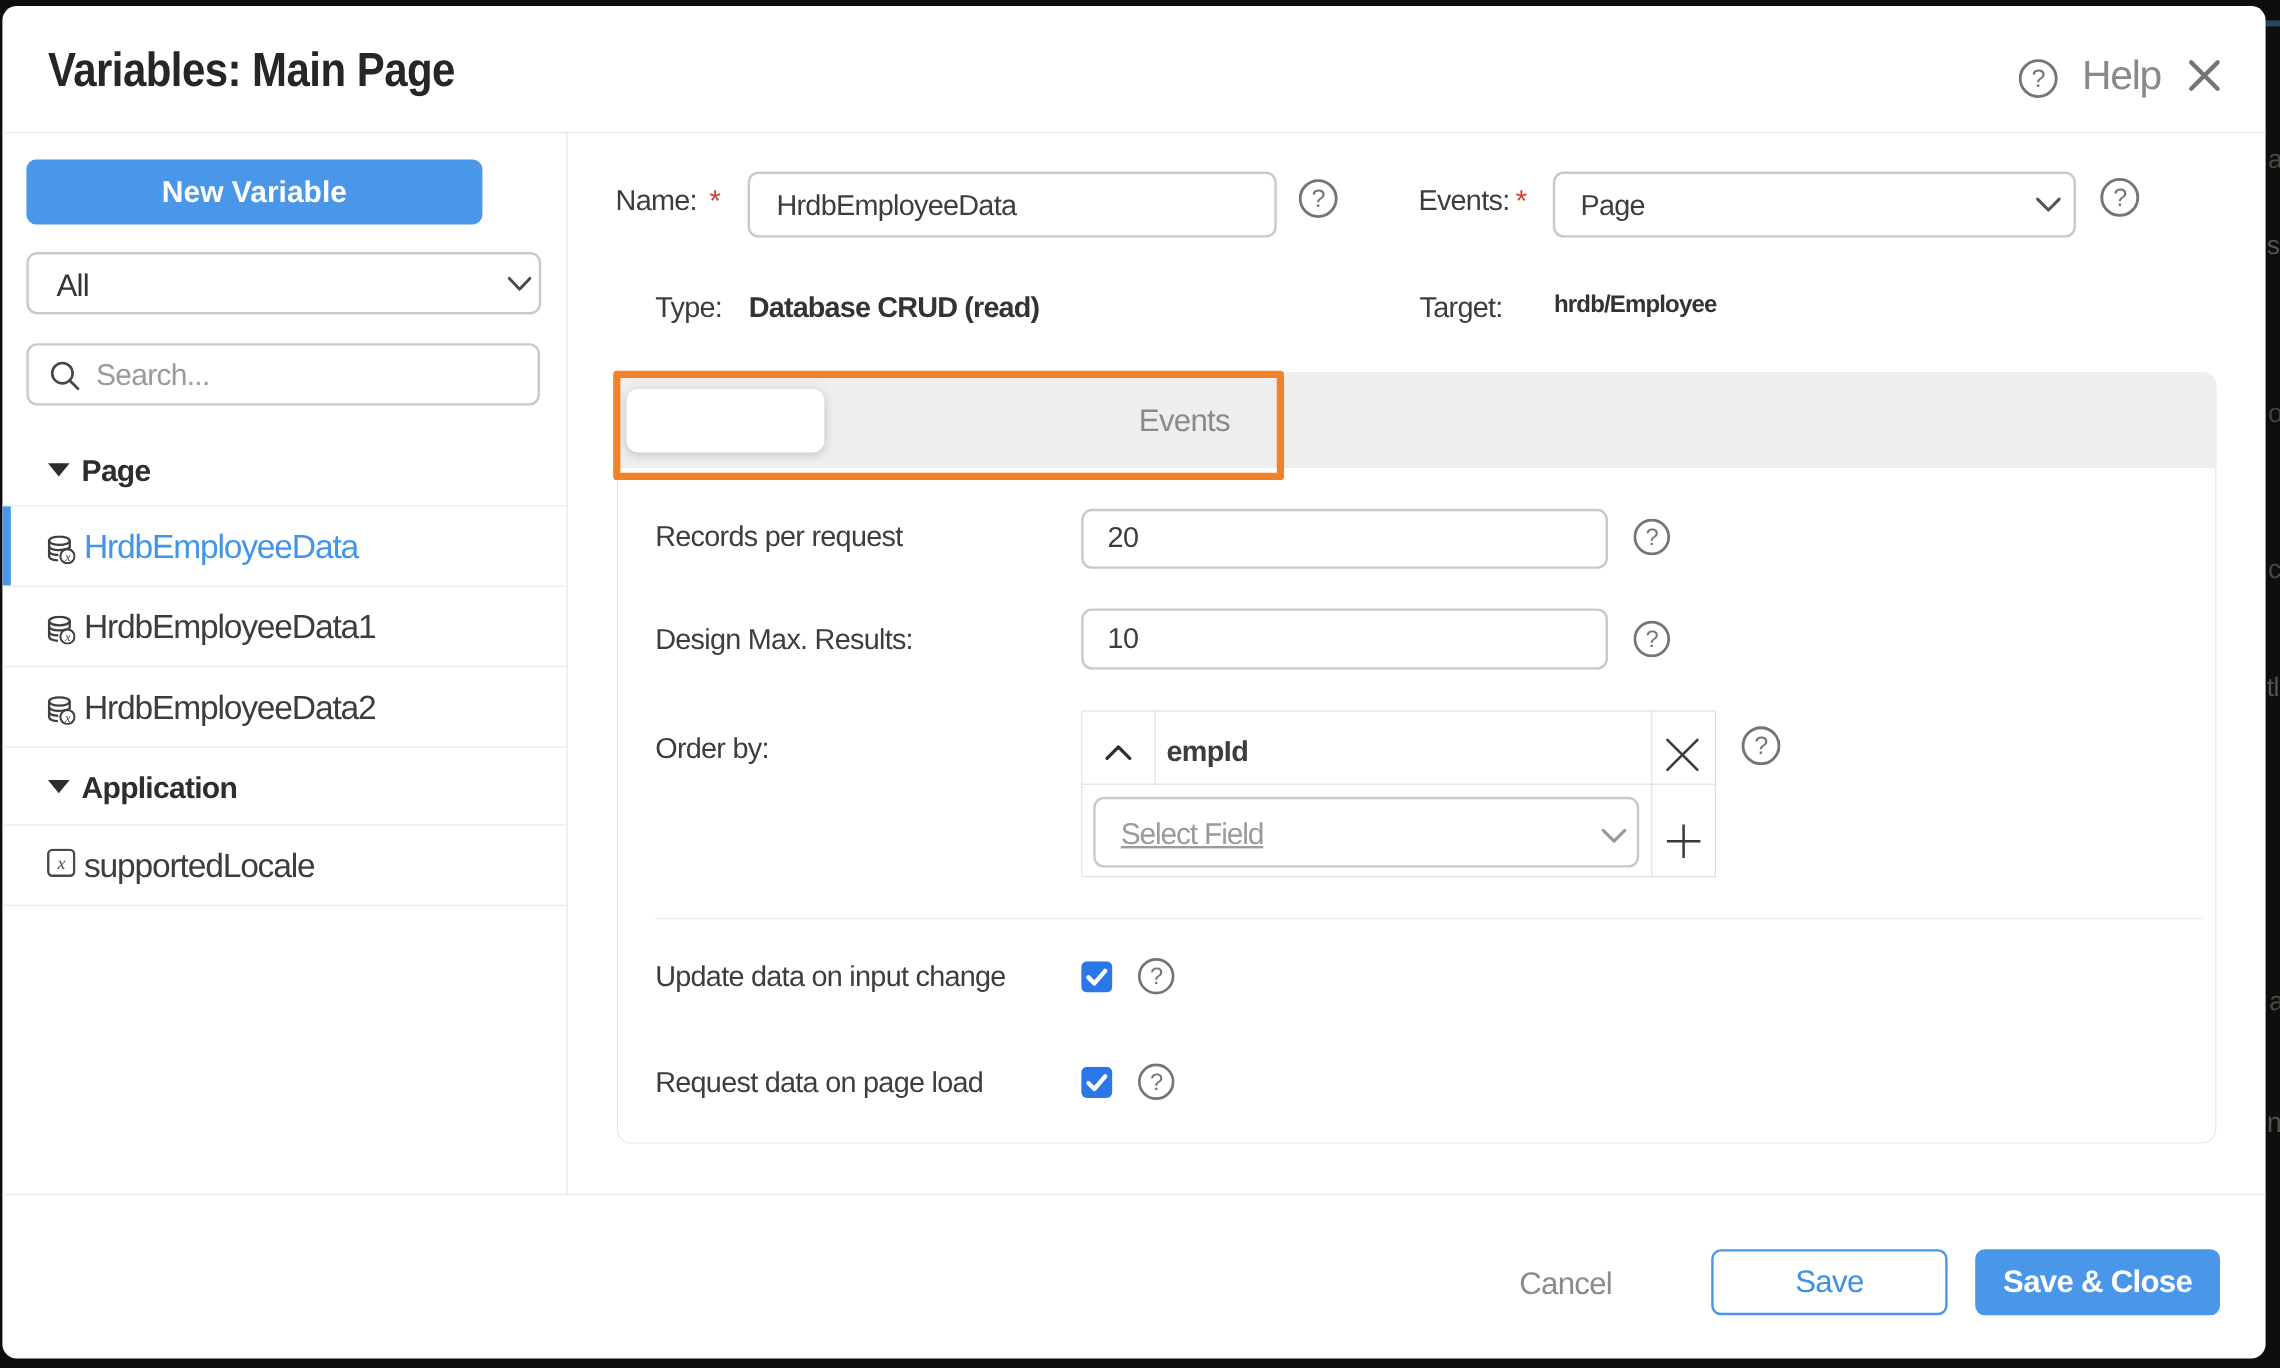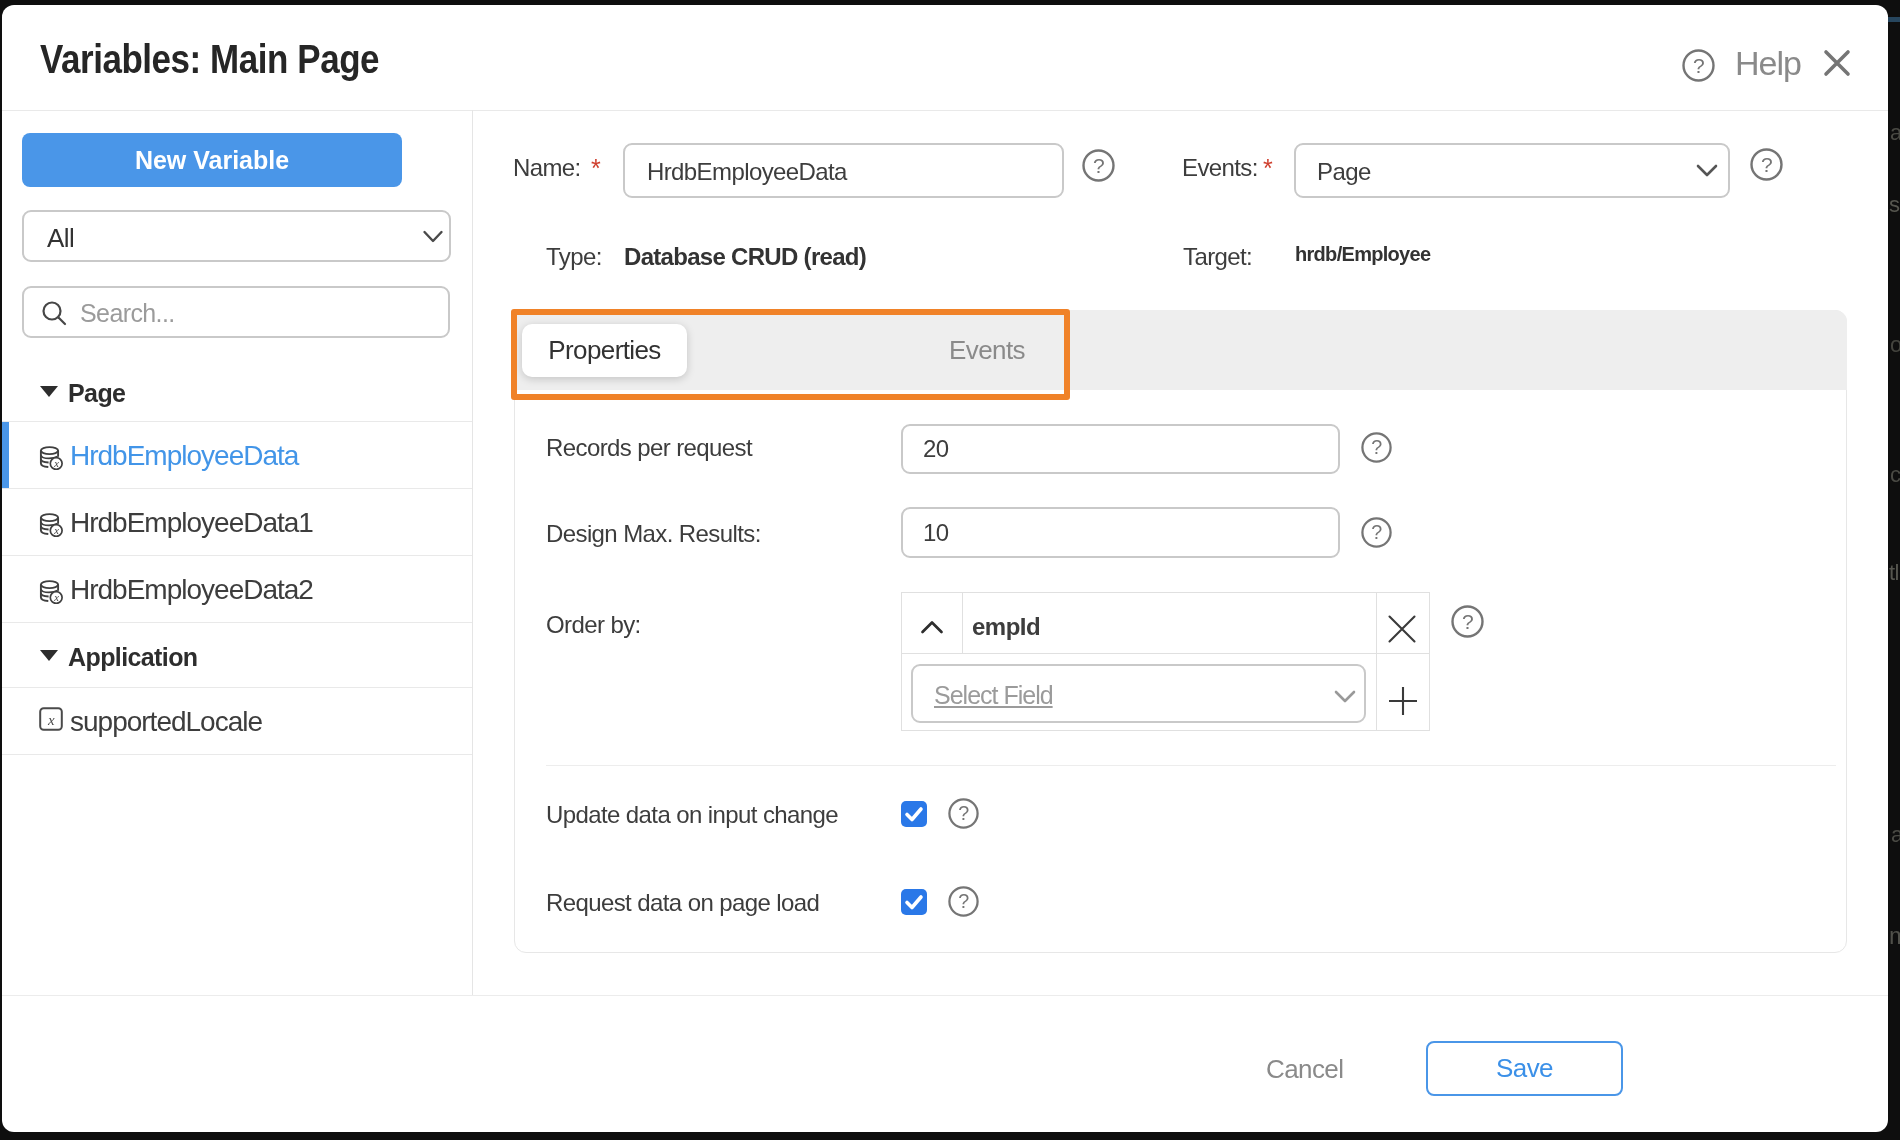--- a/index.html
+++ b/index.html
@@ -126,21 +126,20 @@
   </svg>
 
   <div class="abs lbl" style="left:544px;top:238px;">Type:</div>
   <div class="abs" style="left:622px;top:238px;font-size:24px;font-weight:700;color:#333;letter-spacing:-0.7px;">Database CRUD (read)</div>
   <div class="abs lbl" style="left:1181px;top:238px;">Target:</div>
   <div class="abs" style="left:1293px;top:238px;font-size:20px;font-weight:700;color:#333;letter-spacing:-0.7px;">hrdb/Employee</div>
 
   <div class="abs" style="left:512px;top:305px;width:1333px;height:643px;background:#fff;border:1px solid #e7e7e7;border-radius:12px;"></div>
   <div class="abs" style="left:512px;top:305px;width:1333px;height:80px;background:#eeeeee;border-radius:12px 12px 0 0;"></div>
   <div class="abs" style="left:520px;top:319px;width:165px;height:53px;background:#fff;border-radius:10px;box-shadow:0 2px 8px rgba(0,0,0,0.18);"></div>
-  <div class="abs" style="left:520px;top:319px;width:165px;height:53px;font-size:26px;color:#323232;text-align:center;line-height:53px;">Properties</div>
   <div class="abs" style="left:925px;top:319px;width:120px;height:53px;font-size:26px;color:#8a8a8a;text-align:center;line-height:53px;">Events</div>
 
   <div class="abs" style="left:509px;top:304px;width:559px;height:91px;border:6px solid #f08228;border-radius:3px;"></div>
 
   <div class="abs lbl" style="left:544px;top:429px;">Records per request</div>
   <div class="inp" style="left:899px;top:419px;width:439px;height:50px;"></div>
   <div class="abs" style="left:921px;top:430px;font-size:24px;color:#3d3d3d;">20</div>
   <svg class="qm" style="left:1359px;top:427px;" width="31" height="31" viewBox="0 0 33 33">
     <circle cx="16.5" cy="16.5" r="15" fill="none" stroke="#757575" stroke-width="2.4"></circle>
     <text x="16.5" y="23.5" text-anchor="middle" font-size="21" fill="#757575" font-family="Liberation Sans">?</text>
@@ -196,13 +195,14 @@
     <path d="M6 13.5 L11 18.5 L20 8" fill="none" stroke="#fff" stroke-width="3.6" stroke-linecap="round" stroke-linejoin="round"></path>
   </svg>
   <svg class="qm" style="left:946px;top:881px;" width="31" height="31" viewBox="0 0 33 33">
     <circle cx="16.5" cy="16.5" r="15" fill="none" stroke="#757575" stroke-width="2.4"></circle>
     <text x="16.5" y="23.5" text-anchor="middle" font-size="21" fill="#757575" font-family="Liberation Sans">?</text>
   </svg>
 
   <div class="hdiv" style="left:0;top:990px;width:1886px;background:#ececec;"></div>
   <div class="abs" style="left:1264px;top:1049px;font-size:26px;color:#8a8a8a;">Cancel</div>
   <div class="abs" style="left:1424px;top:1036px;width:197px;height:55px;border:2px solid #4a96e8;border-radius:8px;color:#3b90e8;font-size:26px;text-align:center;line-height:51px;">Save</div>
+  <div class="abs" style="left:1644px;top:1036px;width:204px;height:55px;background:#4a96e8;border-radius:8px;color:#fff;font-size:26px;font-weight:700;text-align:center;line-height:55px;">Save &amp; Close</div>
 </div>
 
 </body></html>

